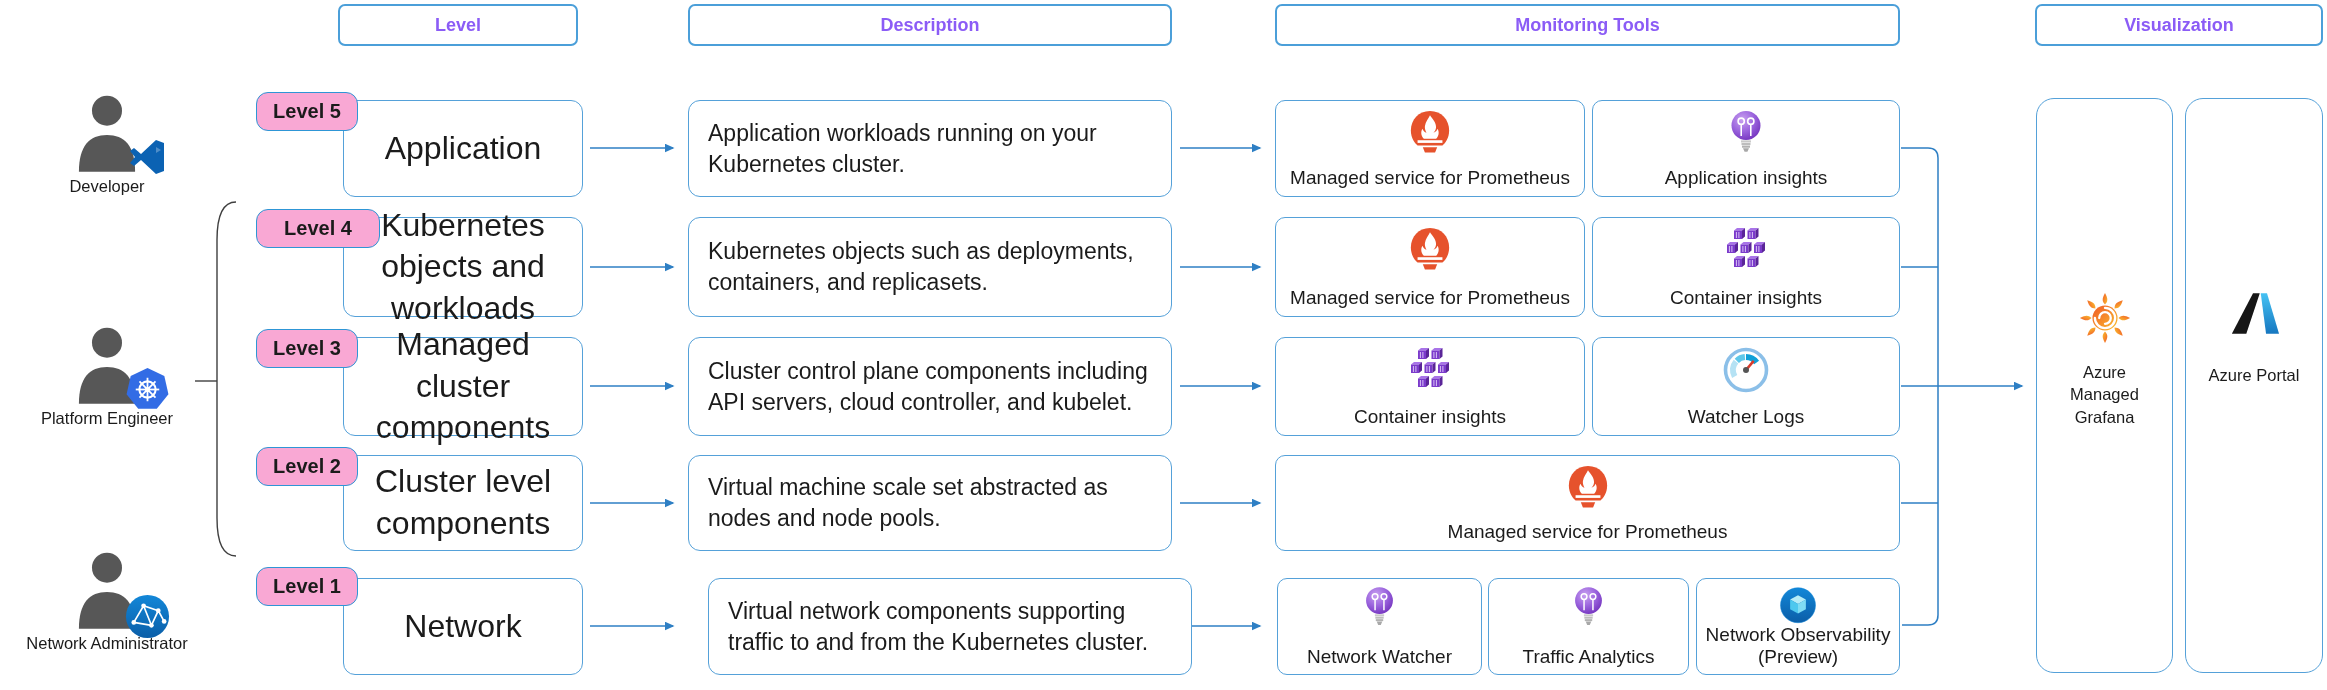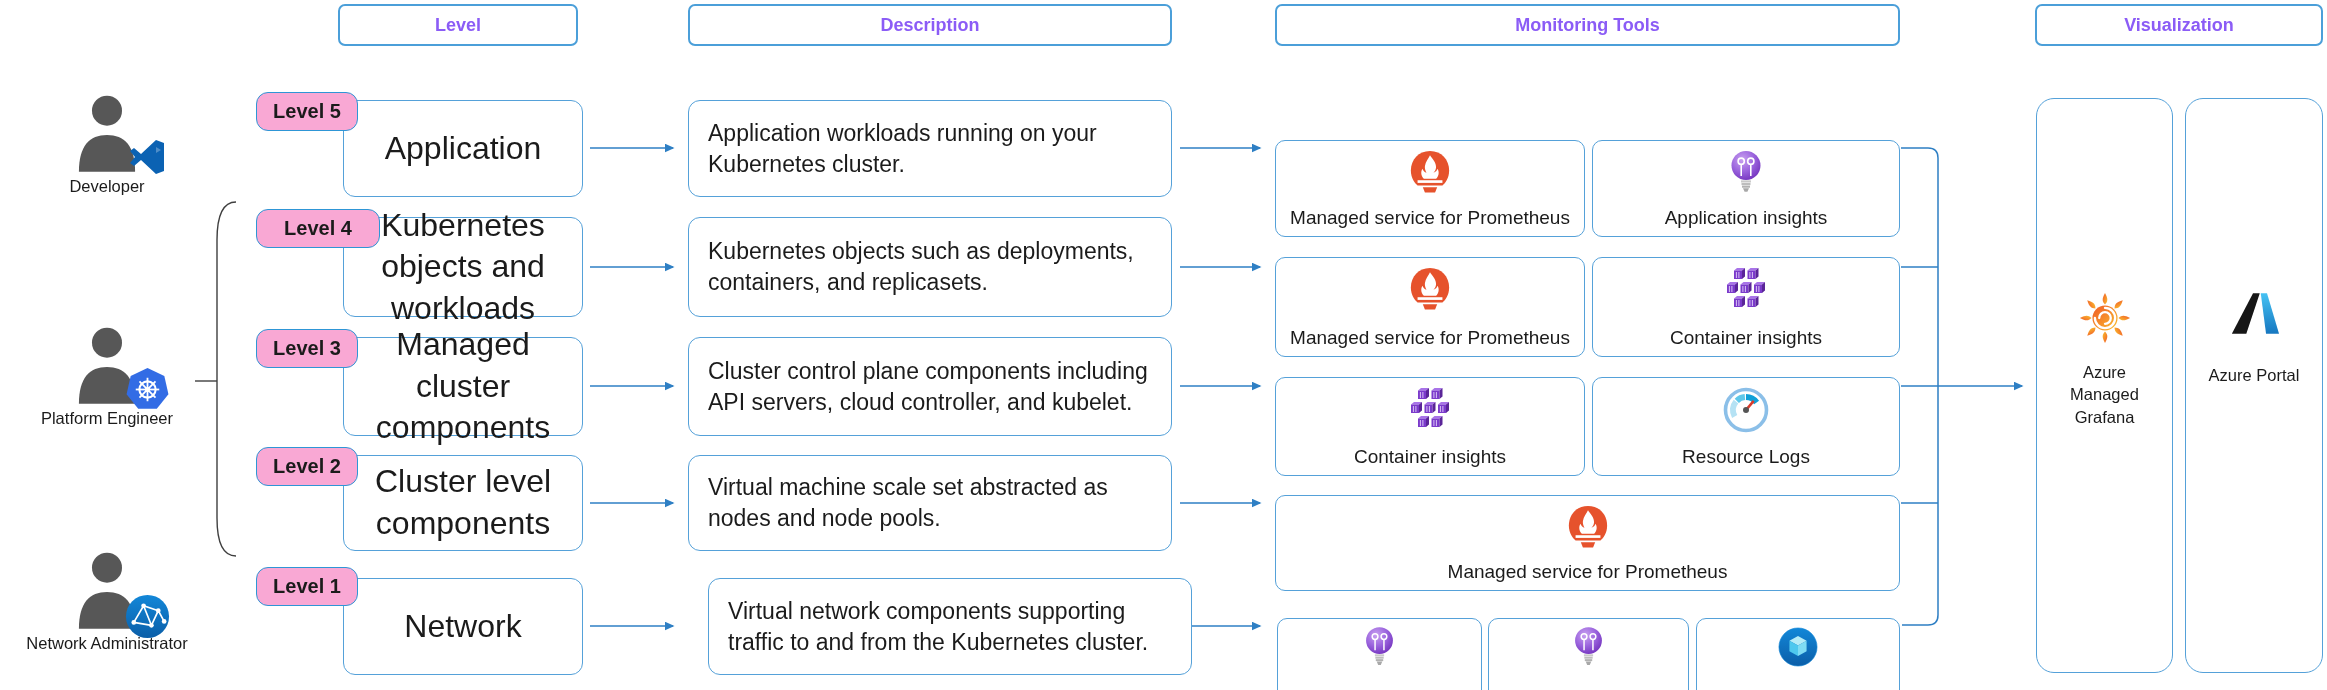--- a/index.html
+++ b/index.html
@@ -10,21 +10,21 @@
        align-items:center;justify-content:center;font-weight:bold;font-size:18px;
        color:#8b5cf6;z-index:2;}
   .box{background:#fff;border:1.5px solid #55a1d9;border-radius:12px;z-index:2;}
   .badge{background:#f9a8d4;border:1.6px solid #2e96d6;border-radius:12px;display:flex;
        align-items:center;justify-content:center;font-weight:bold;font-size:20px;z-index:3;}
   .lvlbox{display:flex;align-items:center;justify-content:center;text-align:center;
        font-size:32px;line-height:1.3;padding:0 12px;}
   .descbox{display:flex;align-items:center;font-size:23px;line-height:1.33;
        padding:0 14px 0 19px;}
   .toolbox{border-radius:10px;display:flex;flex-direction:column;align-items:center;
-       justify-content:space-between;padding:9px 5px 8px;margin-top:40px;}
+       justify-content:space-between;padding:9px 5px 8px;}
   .toolbox .tlabel{font-size:19px;line-height:1.12;text-align:center;}
   .vizbox{border-radius:18px;display:flex;flex-direction:column;align-items:center;}
   .vizlabel{font-size:16.5px;line-height:1.35;text-align:center;margin-top:16px;}
   .persona{position:absolute;width:170px;display:flex;flex-direction:column;
        align-items:center;z-index:2;}
   .pfig{position:relative;width:62px;height:78px;}
   .pover{position:absolute;}
   .plabel{margin-top:5px;font-size:16.5px;text-align:center;white-space:nowrap;}
   svg{display:block;}
   #wires{position:absolute;left:0;top:0;z-index:1;}
@@ -303,21 +303,21 @@
 <div class="abs box toolbox" style="left:1275px;top:337px;width:310px;height:99px">
   <svg width="48" height="42">
       <use href="#i-cubes"></use>
     </svg>
   <div class="tlabel">Container insights</div>
 </div>
 <div class="abs box toolbox" style="left:1592px;top:337px;width:308px;height:99px">
   <svg width="46" height="46">
       <use href="#i-gauge"></use>
     </svg>
-  <div class="tlabel">Resource Logs</div>
+  <div class="tlabel">Watcher Logs</div>
 </div>
 
 <div class="abs badge" style="left:256px;top:447px;width:102px;height:39px">
     <span>Level 2</span>
   </div>
 <div class="abs box lvlbox" style="left:343px;top:455px;width:240px;height:96px">
     <span>Cluster level components</span>
   </div>
 <div class="abs box descbox" style="left:688px;top:455px;width:484px;height:96px">
     <span>Virtual machine scale set abstracted as nodes and node pools.</span>
@@ -347,20 +347,21 @@
 <div class="abs box toolbox" style="left:1488px;top:578px;width:201px;height:97px;padding:7px 20px">
   <svg width="37" height="43">
       <use href="#i-bulb"></use>
     </svg>
   <div class="tlabel">Traffic Analytics</div>
 </div>
 <div class="abs box toolbox" style="left:1696px;top:578px;width:204px;height:97px;padding:7px 4px">
   <svg width="42" height="42">
       <use href="#i-netobs"></use>
     </svg>
+  <div class="tlabel">Network Observability (Preview)</div>
 </div>
 
 <div class="abs box vizbox" style="left:2036px;top:98px;width:137px;height:575px;padding-top:192px">
   <svg width="54" height="54">
       <use href="#i-grafana"></use>
     </svg>
   <div class="vizlabel" style="width:92px">Azure Managed Grafana</div>
 </div>
 <div class="abs box vizbox" style="left:2185px;top:98px;width:138px;height:575px;padding-top:192px">
   <svg width="52" height="45">

